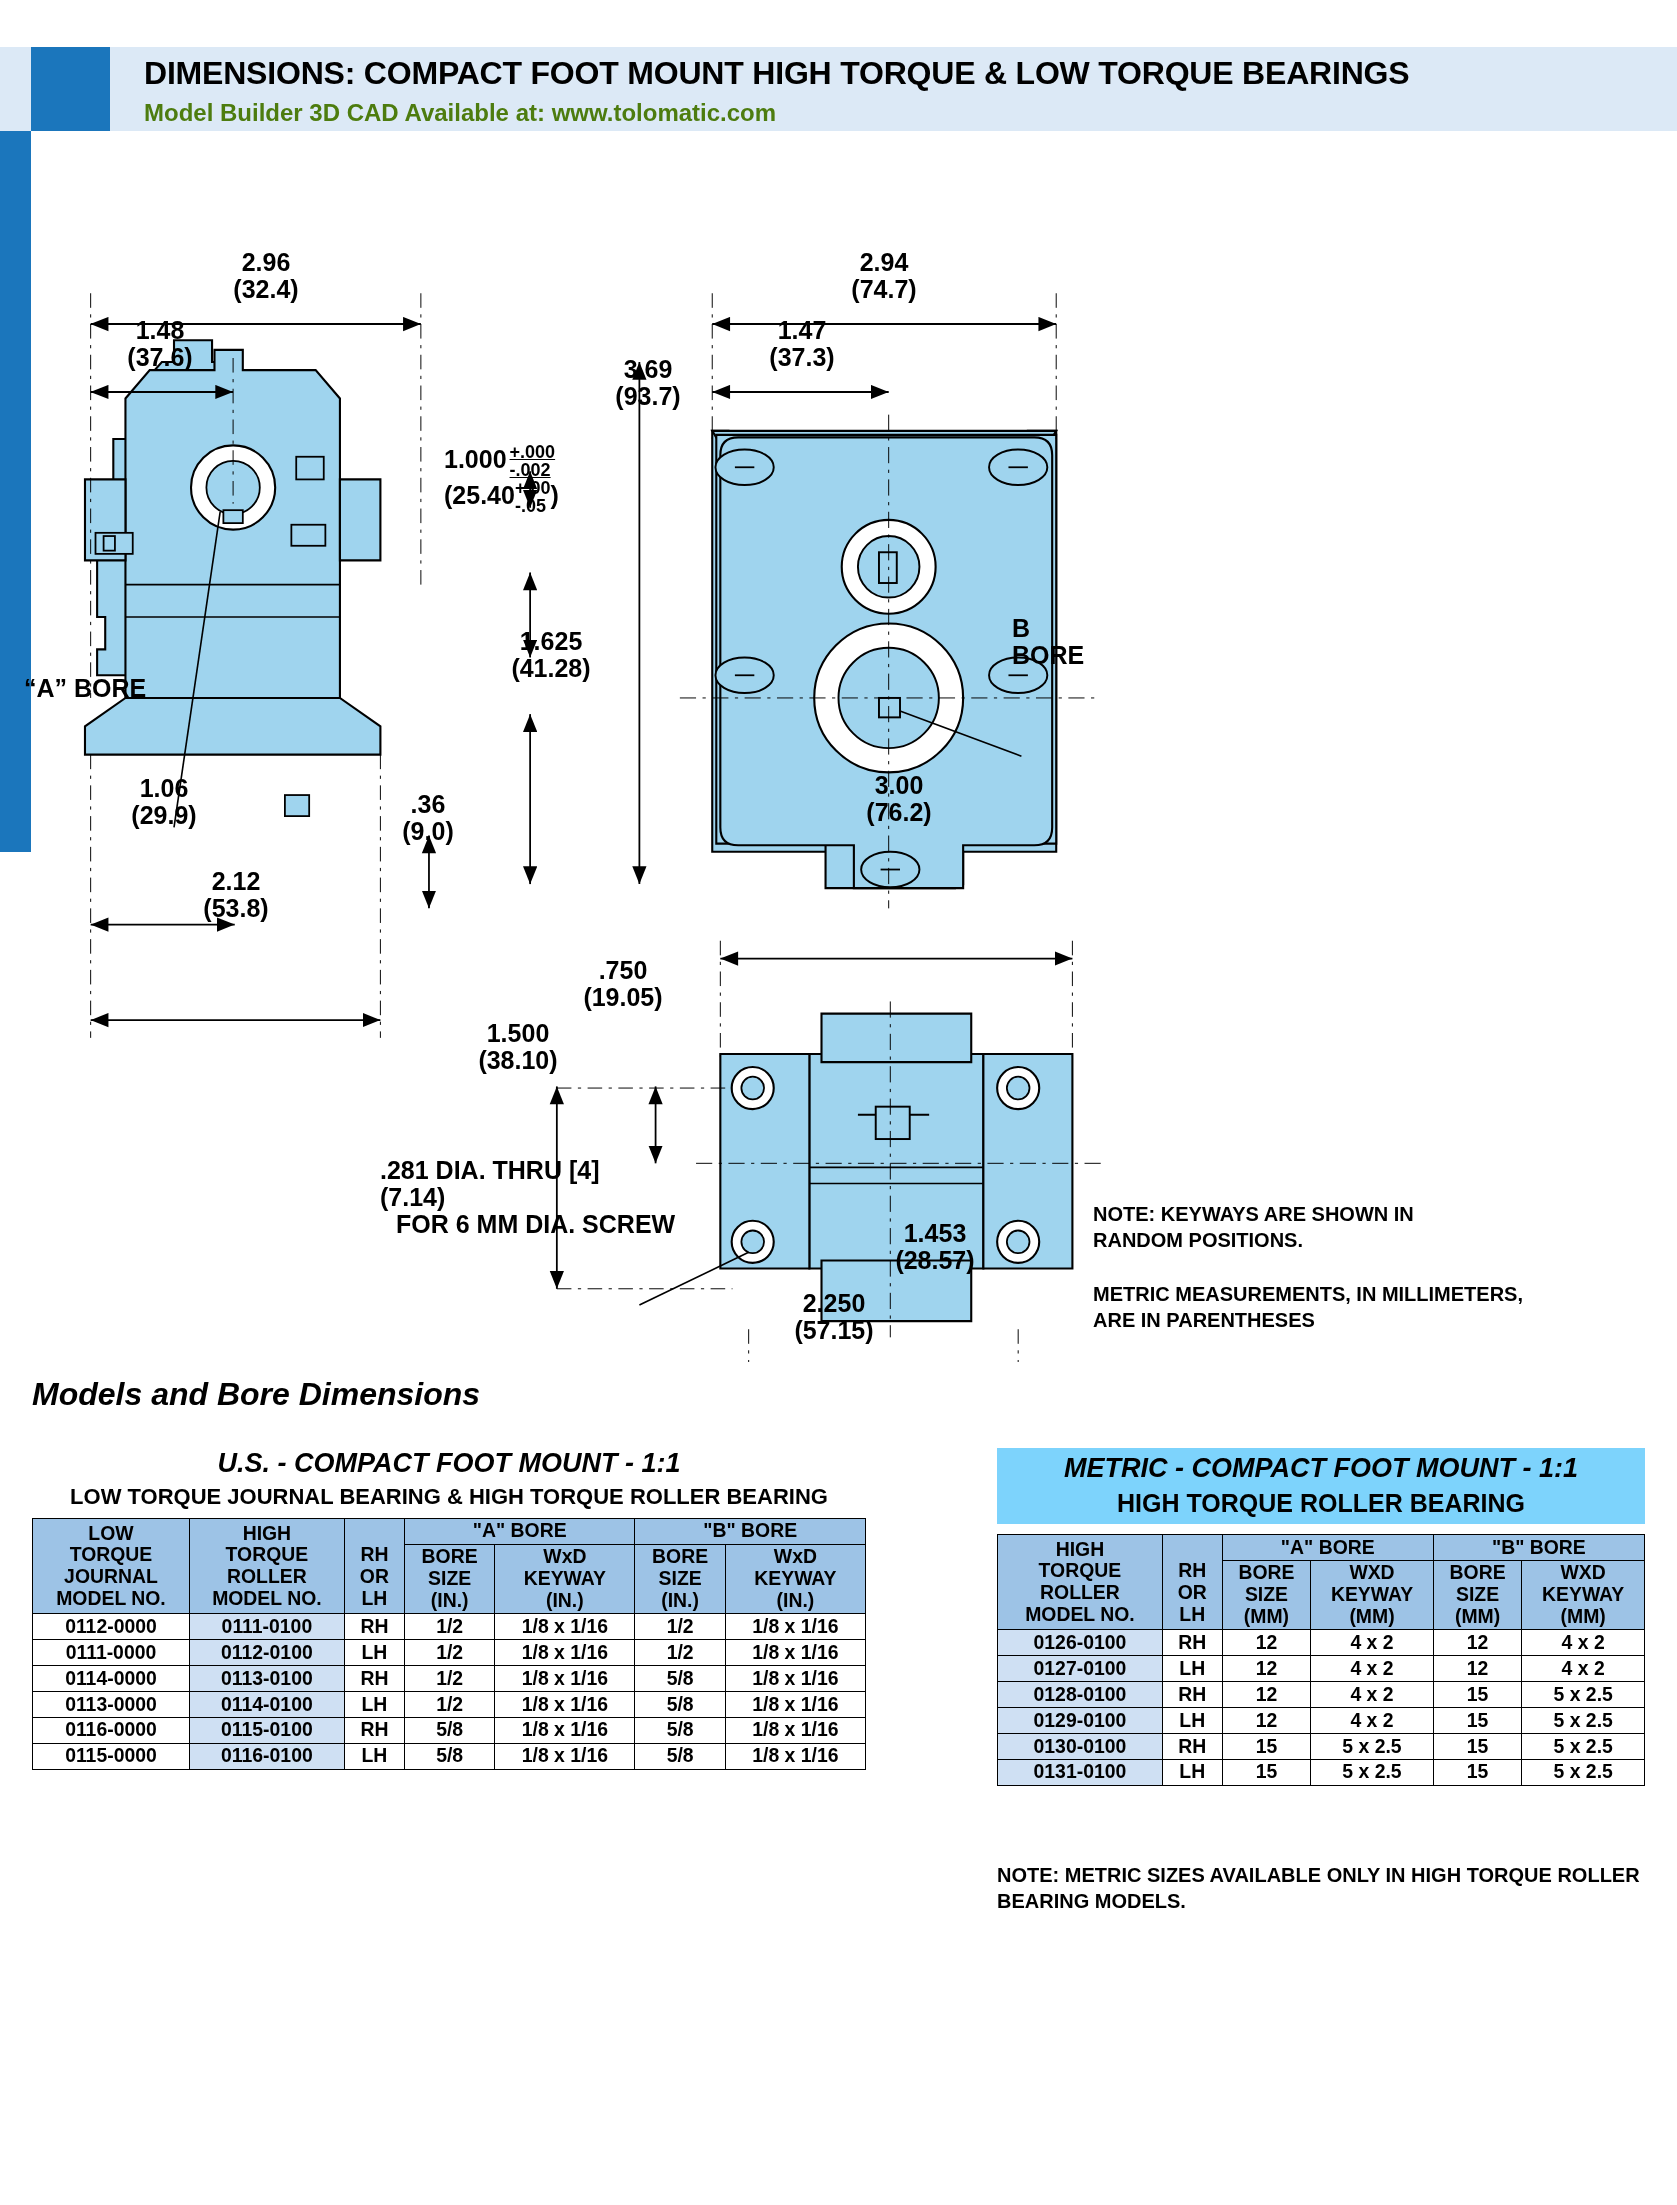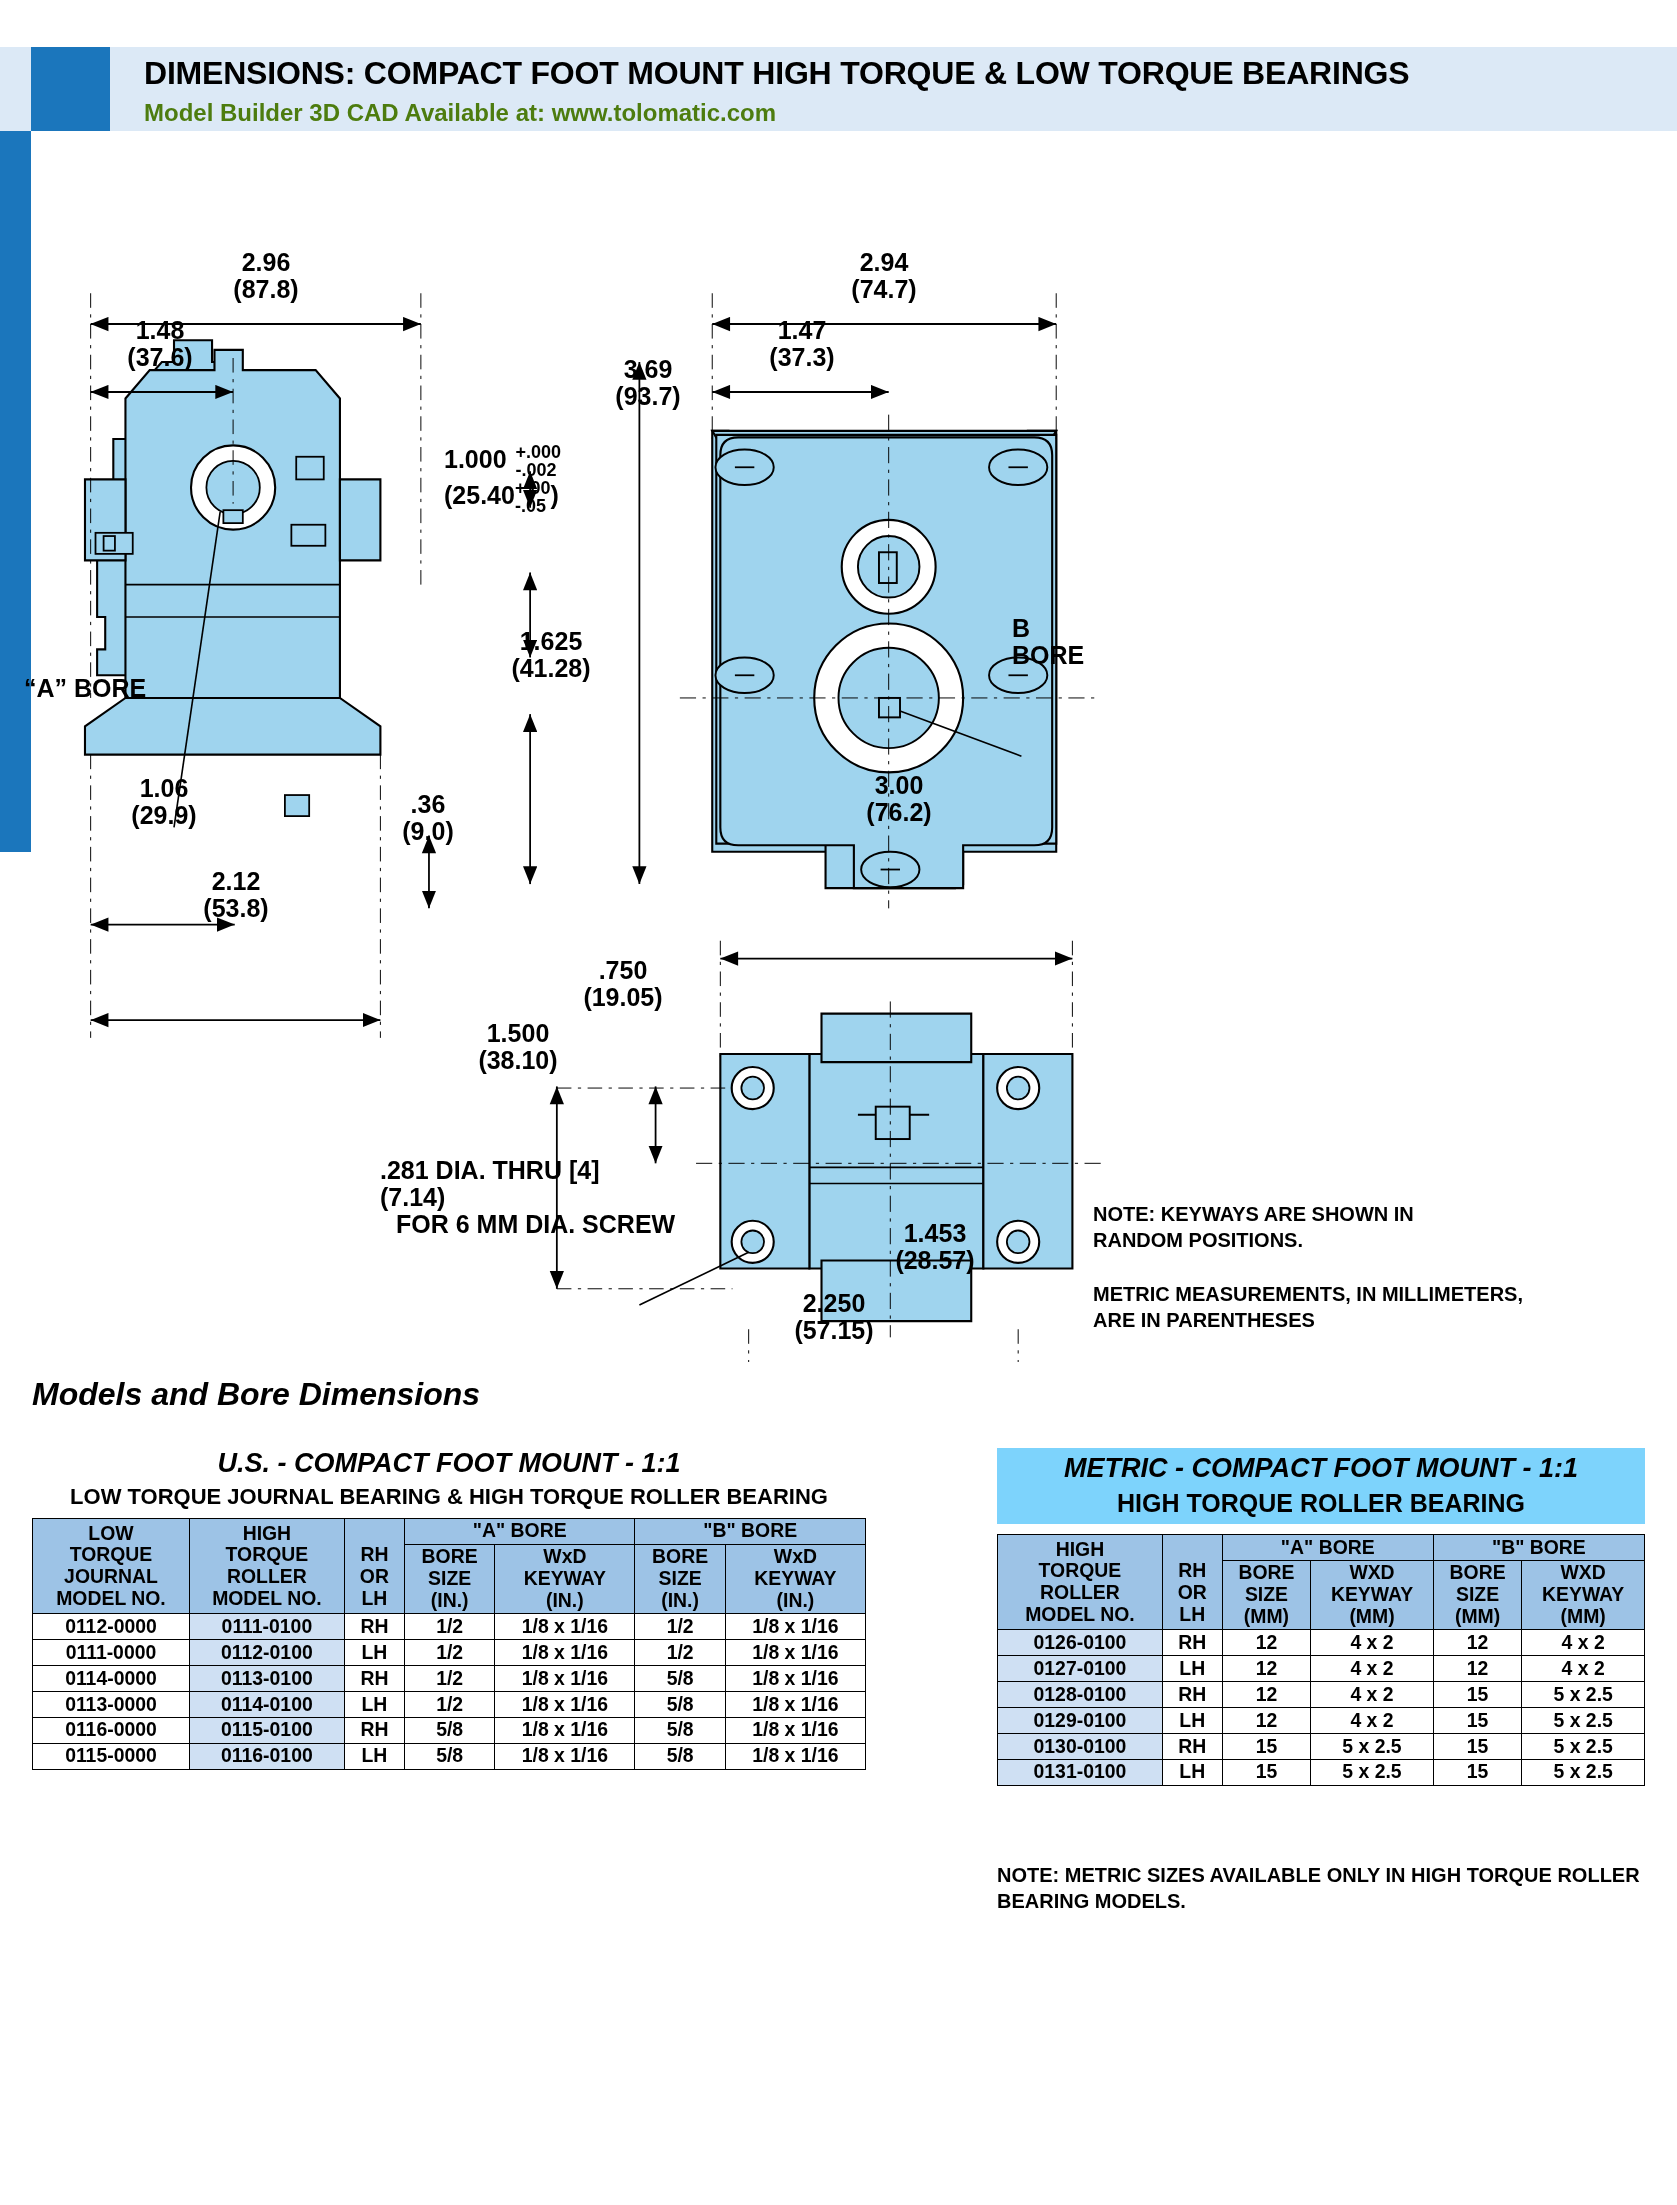--- a/index.html
+++ b/index.html
@@ -328,21 +328,21 @@
         <path d="M1100,1535 L1215,1535" marker-start="url(#arL)" marker-end="url(#ar)"></path>
 
         <path d="M925,1625 L1258,1625" marker-start="url(#arL)" marker-end="url(#ar)"></path>
         <path d="M925,1480 L925,1640" stroke-width="1.2" stroke-dasharray="18,8,4,8"></path>
         <path d="M1258,1480 L1258,1640" stroke-width="1.2" stroke-dasharray="18,8,4,8"></path>
       </g>
     </svg>
 
     <div class="dim-text" style="left:185px; top:118px; width:162px;">
       <span>2.96</span><br>
-      <span>(87.8)</span>
+      <span>(32.4)</span>
     </div>
     <div class="dim-text" style="left:79px; top:186px; width:162px;">
       <span>1.48</span><br>
       <span>(37.6)</span>
     </div>
     <div class="dim-text" style="left:803px; top:118px; width:162px;">
       <span>2.94</span><br>
       <span>(74.7)</span>
     </div>
     <div class="dim-text" style="left:721px; top:186px; width:162px;">
@@ -384,21 +384,21 @@
     <div class="dim-text" style="left:846px; top:1089px; width:178px;">
       <span>1.453</span><br>
       <span>(28.57)</span>
     </div>
     <div class="dim-text" style="left:745px; top:1159px; width:178px;">
       <span>2.250</span><br>
       <span>(57.15)</span>
     </div>
 
     <div class="dim-text left" style="left:444px; top:312px; width:291px; text-align:left;">
-      <span>1.000</span><span style="display:inline-block; vertical-align:middle; font-size:18px; line-height:1.0; margin-left:9px;">
+      <span>1.000</span><span style="display:inline-block; vertical-align:middle; font-size:18px; line-height:1.0; margin-left:3px;text-decoration:underline;">
         <span>+.000</span><br>
         <span>-.002</span>
       </span><br>
       <span>(25.40</span><span style="display:inline-block; vertical-align:middle; font-size:18px; line-height:1.0;">
         <span>+.00</span><br>
         <span>-.05</span>
       </span><span>)</span>
     </div>
 
     <div class="dim-text left" style="left:24px; top:544px;">“A” BORE</div>

